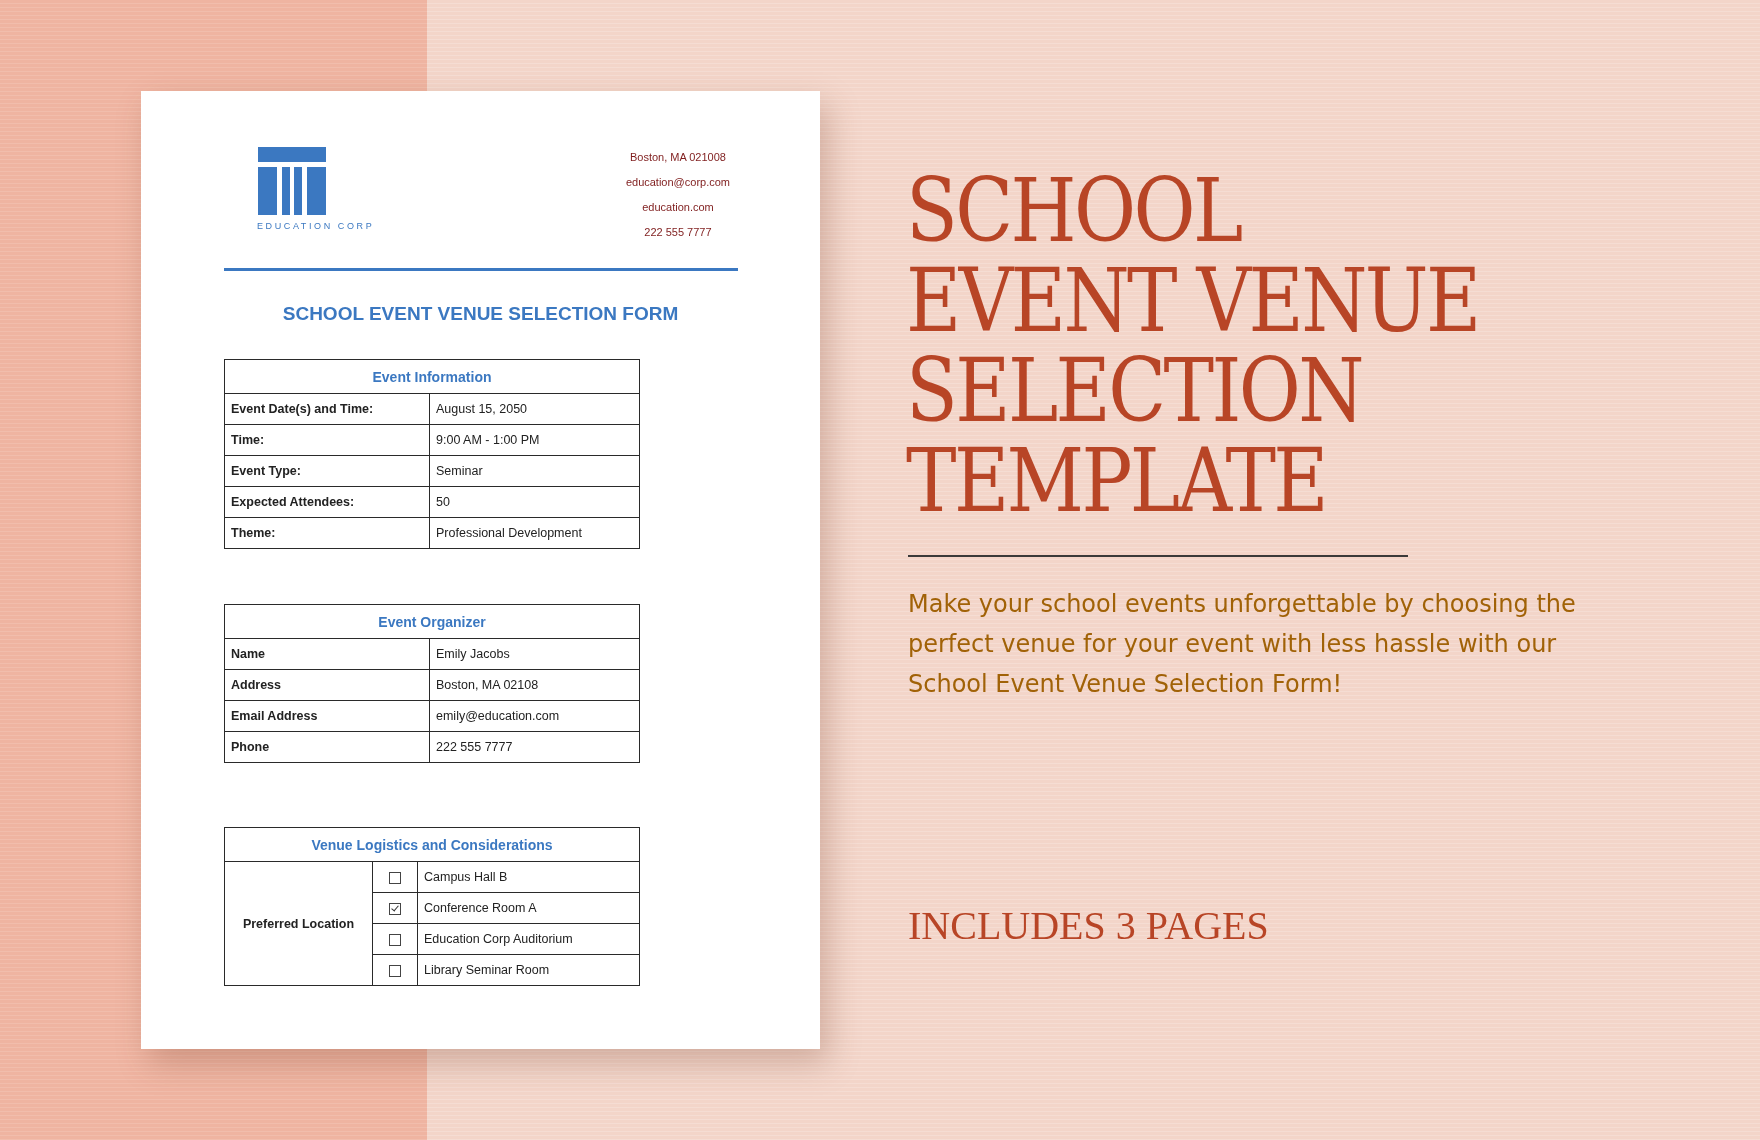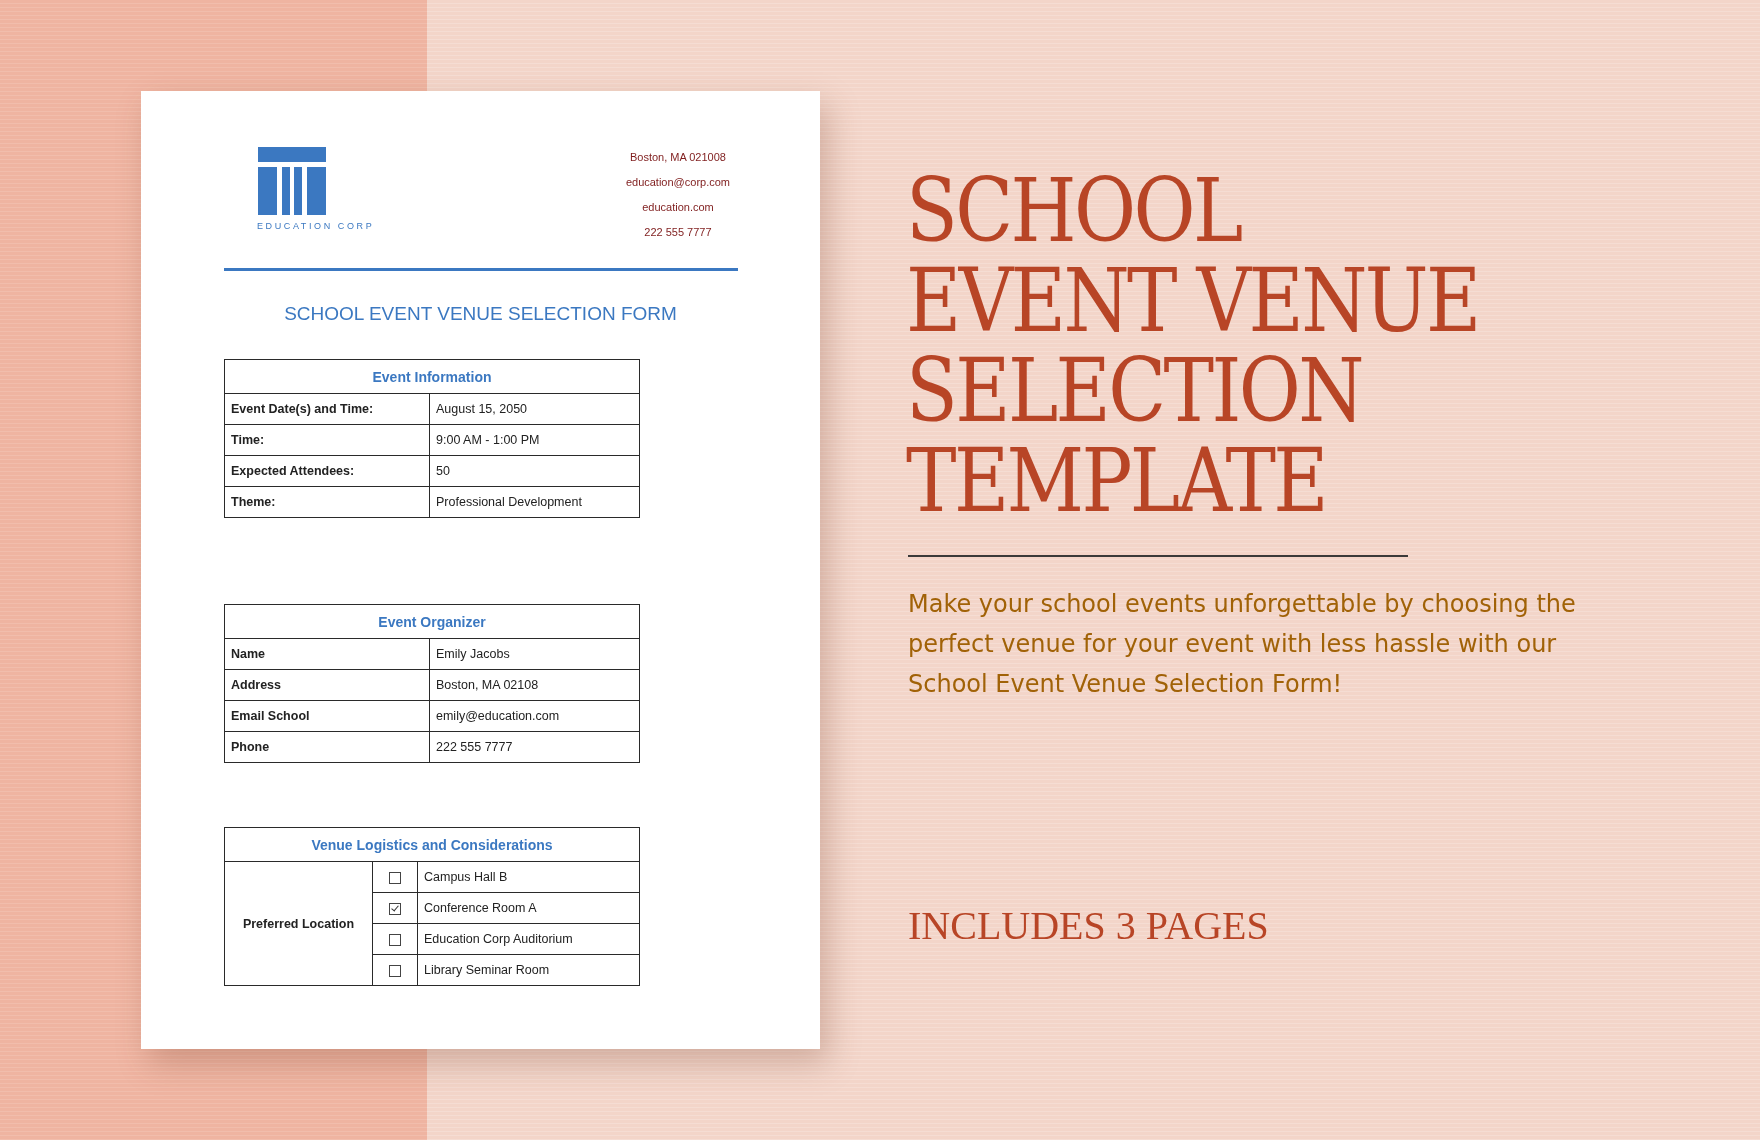--- a/index.html
+++ b/index.html
@@ -24,21 +24,21 @@
   .logo .cols { display:flex; justify-content:space-between; margin-top:5px; height:48px; }
   .logo .cols span { background:#3b78c1; display:block; }
   .logo .cols .c1 { width:19px; } .logo .cols .c2 { width:8px; } .logo .cols .c3 { width:8px; } .logo .cols .c4 { width:19px; }
   .logo-text {
     position:absolute; left:92px; top:130px; width:120px; font-size:9px; letter-spacing:2.6px; color:#3b78c1;margin-left:24px;
   }
   .contact { position:absolute; right:90px; top:54px; text-align:center; color:#7f1d1d; font-size:11px; line-height:25px; }
   .rule { position:absolute; left:83px; top:177px; width:514px; height:3px; background:#3b78c1; }
   .form-title {
     position:absolute; left:0; width:679px; top:212px; text-align:center;
-    color:#3b78c1; font-weight:normal; font-size:19px;
+    color:#3b78c1; font-weight:bold; font-size:19px;
   }
   table.ft { position:absolute; left:83px; width:416px; border-collapse:collapse; font-size:12.5px; color:#222; }
   table.ft td { border:1.5px solid #2a2a2a; height:30px; padding:0 0 0 6px; }
   table.ft td.hd { text-align:center; color:#3b78c1; font-weight:bold; font-size:14px; height:33px; padding:0; }
   table.ft td.lbl { font-weight:bold; width:198px; }
   .t1 { top:268px; } .t2 { top:513px; } .t3 { top:728px;margin-top:8px; }
   table.ft td.pref { text-align:center; font-weight:bold; width:147px; padding:0; }
   table.ft td.cb { width:44px; text-align:center; padding:0; }
   .box { display:inline-block; width:10px; height:10px; border:1.3px solid #444; position:relative; vertical-align:middle; }
   .box.checked::after {
@@ -94,20 +94,24 @@
         </tr>
     <tr>
           <td class="lbl">Event Date(s) and Time:</td>
           <td>August 15, 2050</td>
         </tr>
     <tr>
           <td class="lbl">Time:</td>
           <td>9:00 AM - 1:00 PM</td>
         </tr>
     <tr>
+          <td class="lbl">Event Type:</td>
+          <td>Seminar</td>
+        </tr>
+    <tr>
           <td class="lbl">Expected Attendees:</td>
           <td>50</td>
         </tr>
     <tr>
           <td class="lbl">Theme:</td>
           <td>Professional Development</td>
         </tr>
   </tbody>
     </table>
 
@@ -118,21 +122,21 @@
         </tr>
     <tr>
           <td class="lbl">Name</td>
           <td>Emily Jacobs</td>
         </tr>
     <tr>
           <td class="lbl">Address</td>
           <td>Boston, MA 02108</td>
         </tr>
     <tr>
-          <td class="lbl">Email School</td>
+          <td class="lbl">Email Address</td>
           <td>emily@education.com</td>
         </tr>
     <tr>
           <td class="lbl">Phone</td>
           <td>222 555 7777</td>
         </tr>
   </tbody>
     </table>
 
   <table class="ft t3">

